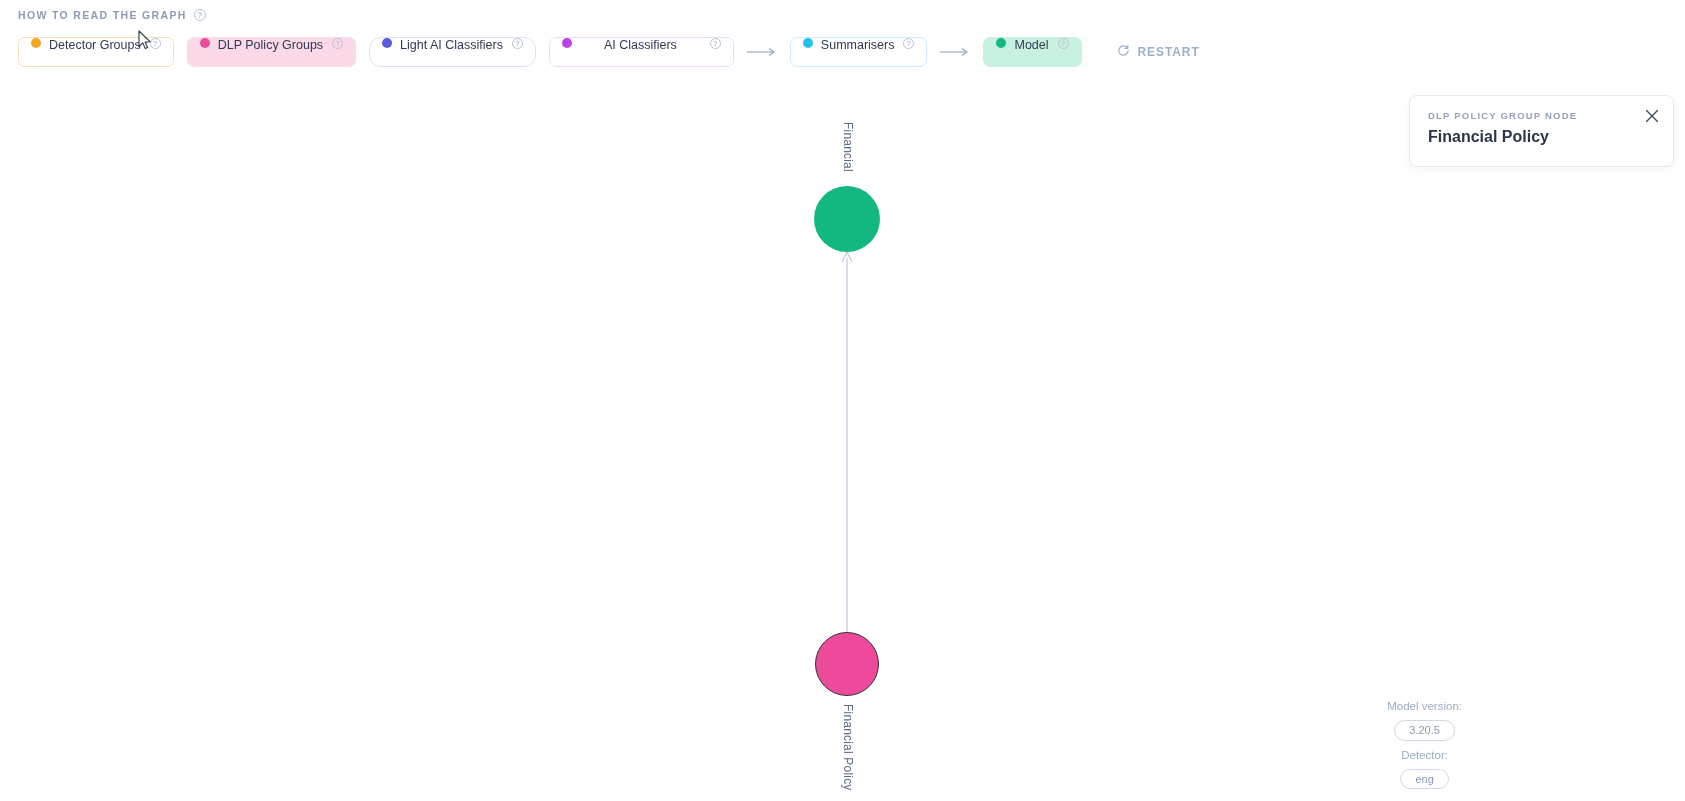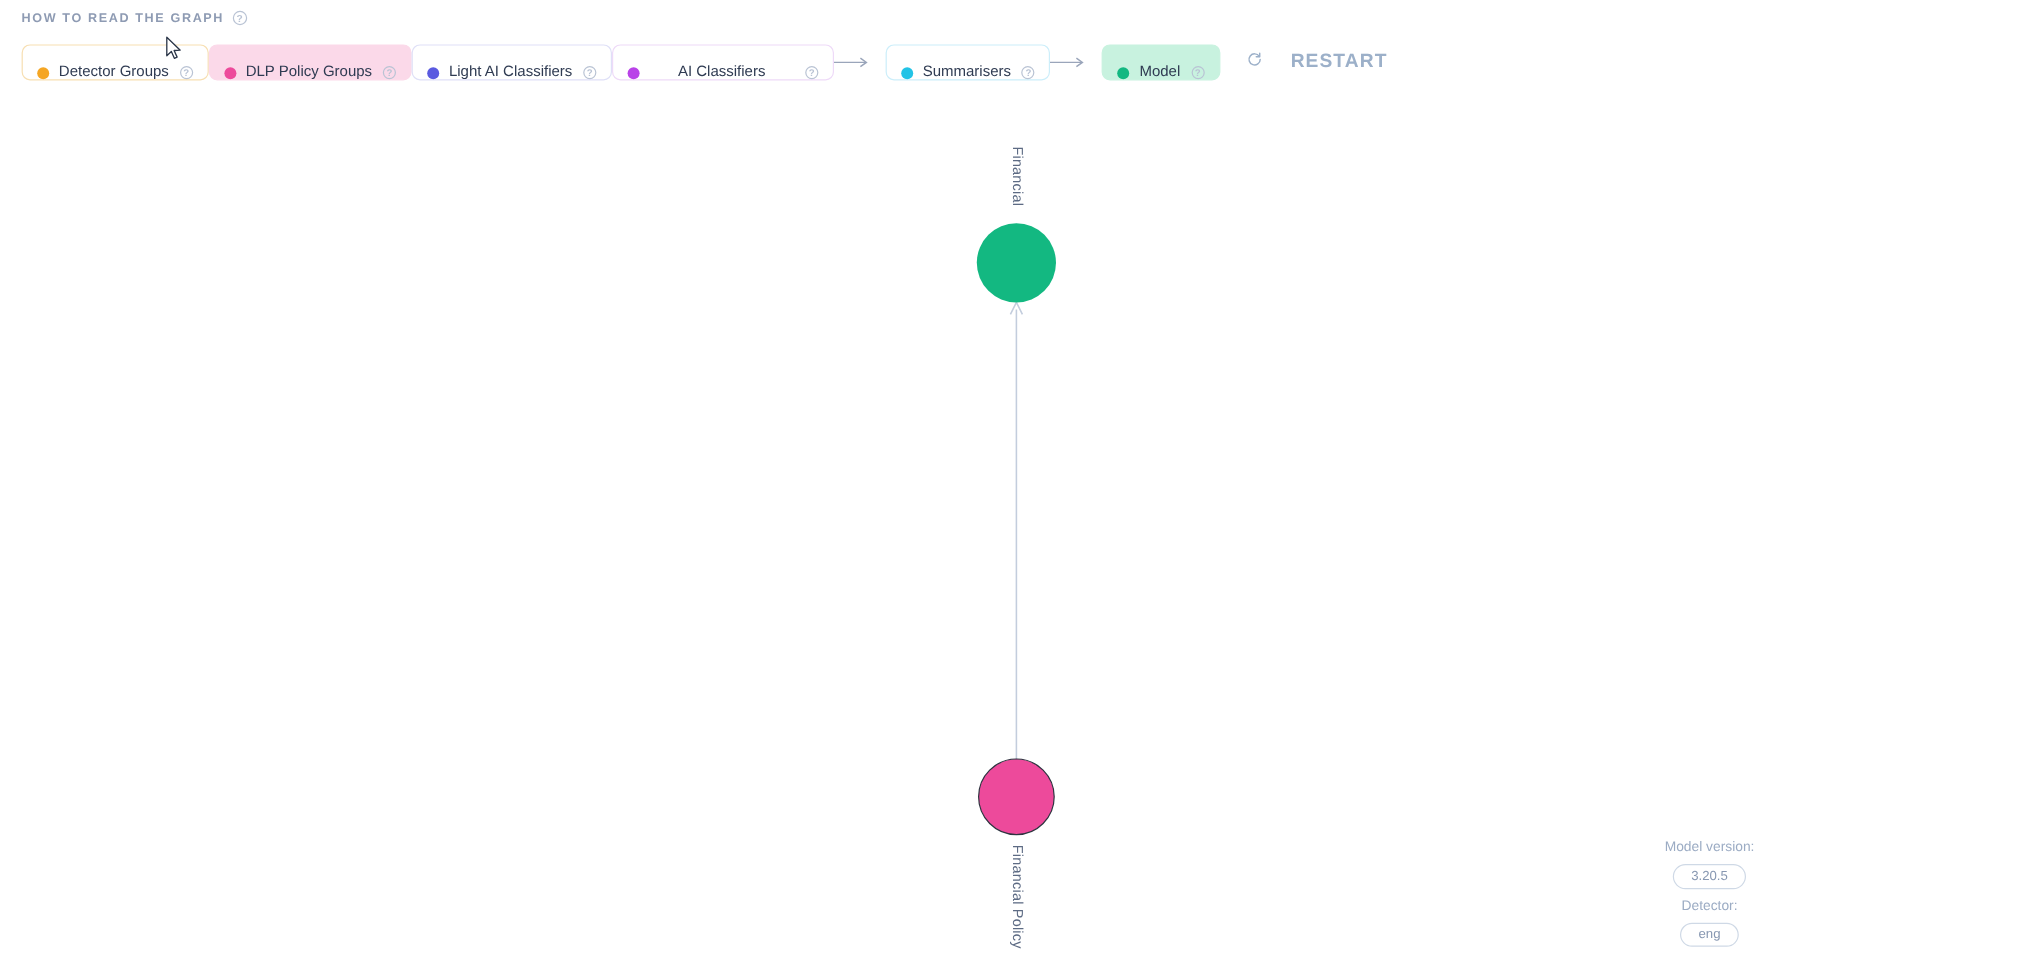--- a/index.html
+++ b/index.html
@@ -46,31 +46,32 @@
   .legend-row {
     position: absolute;
     left: 18px; top: 37px;
     height: 30px;
     display: flex;
     align-items: center;
     gap: 0px;
   }
   .chip {
     display: flex;
-    align-items: flex-end;
+    align-items: flex-start;
     gap: 8px;
     height: 30px;
     padding: 0 12px;
     border-radius: 7px;
     border: 1px solid transparent;
     background: #ffffff;
     font-size: 12.5px;
     color: #2f3b52;
     white-space: nowrap;
     cursor: pointer;
+    margin-right: 13px;
   }
   .chip .dot {
     width: 10px; height: 10px;
     border-radius: 50%;
     flex: 0 0 auto;
   }
   .chip .chip-q {
     width: 11px; height: 11px;
     border-radius: 50%;
     border: 1px solid #b9c3d4;
@@ -86,23 +87,23 @@
   .arrow-sep {
     display: inline-flex;
     align-items: center;
     margin: 0 13px 0 0px;
     color: #9aa5ba;
   }
 
   .restart-btn {
     display: flex;
     align-items: center;
-    gap: 24px;
+    gap: 8px;
     margin-left: 22px;
-    font-size: 16px;
+    font-size: 12px;
     font-weight: 700;
     letter-spacing: 0.9px;
     color: #9cb0c9;
     cursor: pointer;
     background: none;
     border: none;
     padding: 0;
     font-family: "Liberation Sans", sans-serif;
   }
 
@@ -206,21 +207,21 @@
       <span>Detector Groups</span>
       <span class="chip-q">?</span>
     </div>
 
     <div class="chip" style="background:#fbd9e9;border-color:#fbd9e9;padding-left:12px;">
       <span class="dot" style="background:#ed4a9b;"></span>
       <span>DLP Policy Groups</span>
       <span class="chip-q">?</span>
     </div>
 
-    <div class="chip" style="background:#ffffff;border-color:#dfe0f7;">
+    <div class="chip" style="background:#ffffff;border-color:#dfe0f7;border-radius:12px;">
       <span class="dot" style="background:#5a5ae0;"></span>
       <span>Light AI Classifiers</span>
       <span class="chip-q">?</span>
     </div>
 
     <div class="chip" style="background:#ffffff;border-color:#eedaf8;gap:32px;">
       <span class="dot" style="background:#b942e8;"></span>
       <span>AI Classifiers</span>
       <span class="chip-q">?</span>
     </div>
@@ -268,20 +269,30 @@
       <polyline points="842,190 847,180 852,190" fill="none" stroke="#c3cddd" stroke-width="1.3" stroke-linejoin="round"></polyline>
     </svg>
 
     <div class="node" style="left:814px; top:114px; width:66px; height:66px; background:#13b881;"></div>
     <div class="node-label" style="left:841px; top:50px;">Financial</div>
 
     <div class="node" style="left:815px; top:560px; width:64px; height:64px; background:#ed4a9b; border:1.5px solid #2e3440;"></div>
     <div class="node-label" style="left:841px; top:632px;">Financial Policy</div>
   </div>
 
+  <div class="details-panel">
+    <div class="details-kicker">DLP POLICY GROUP NODE</div>
+    <div class="details-title">Financial Policy</div>
+    <span class="details-close">
+      <svg width="18" height="18" viewBox="0 0 18 18" aria-hidden="true">
+        <line x1="3.5" y1="3.5" x2="14.5" y2="14.5" stroke="#3e4a5e" stroke-width="1.4" stroke-linecap="round"></line>
+        <line x1="14.5" y1="3.5" x2="3.5" y2="14.5" stroke="#3e4a5e" stroke-width="1.4" stroke-linecap="round"></line>
+      </svg>
+    </span>
+  </div>
 
   <div class="footer">
     <span>Model version:</span>
     <span class="pill">3.20.5</span>
     <span>Detector:</span>
     <span class="pill">eng</span>
   </div>
 
   <span class="cursor">
     <svg width="16" height="22" viewBox="0 0 16 22" aria-hidden="true">

